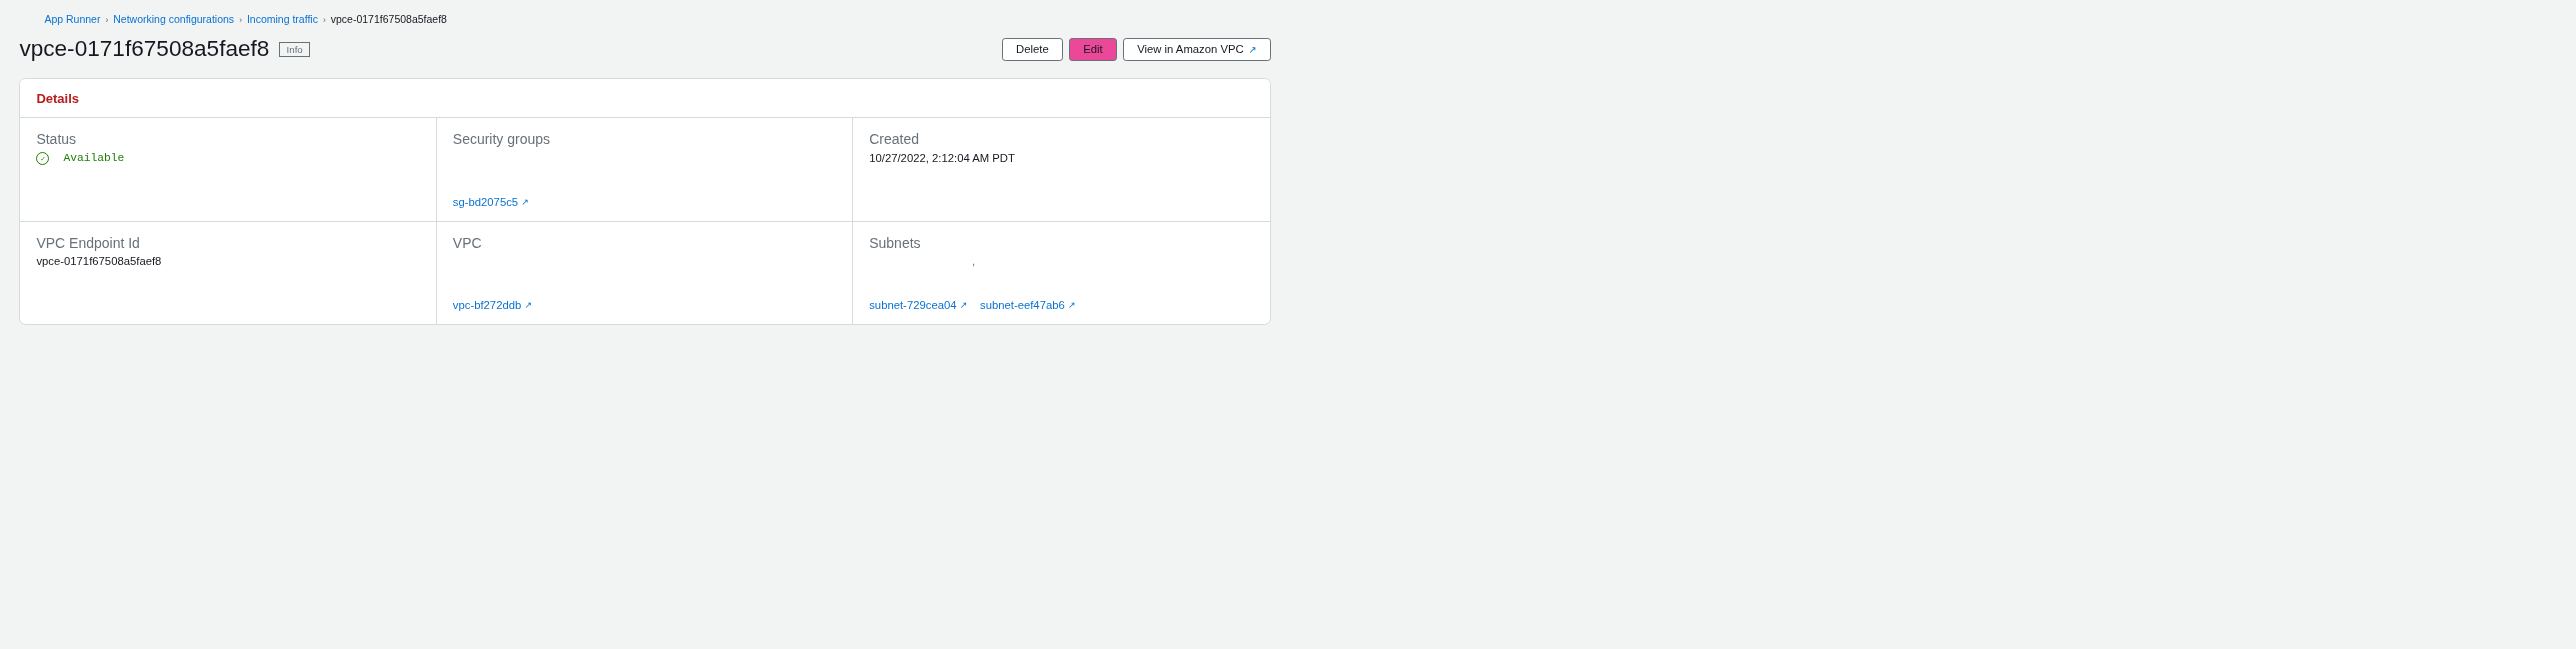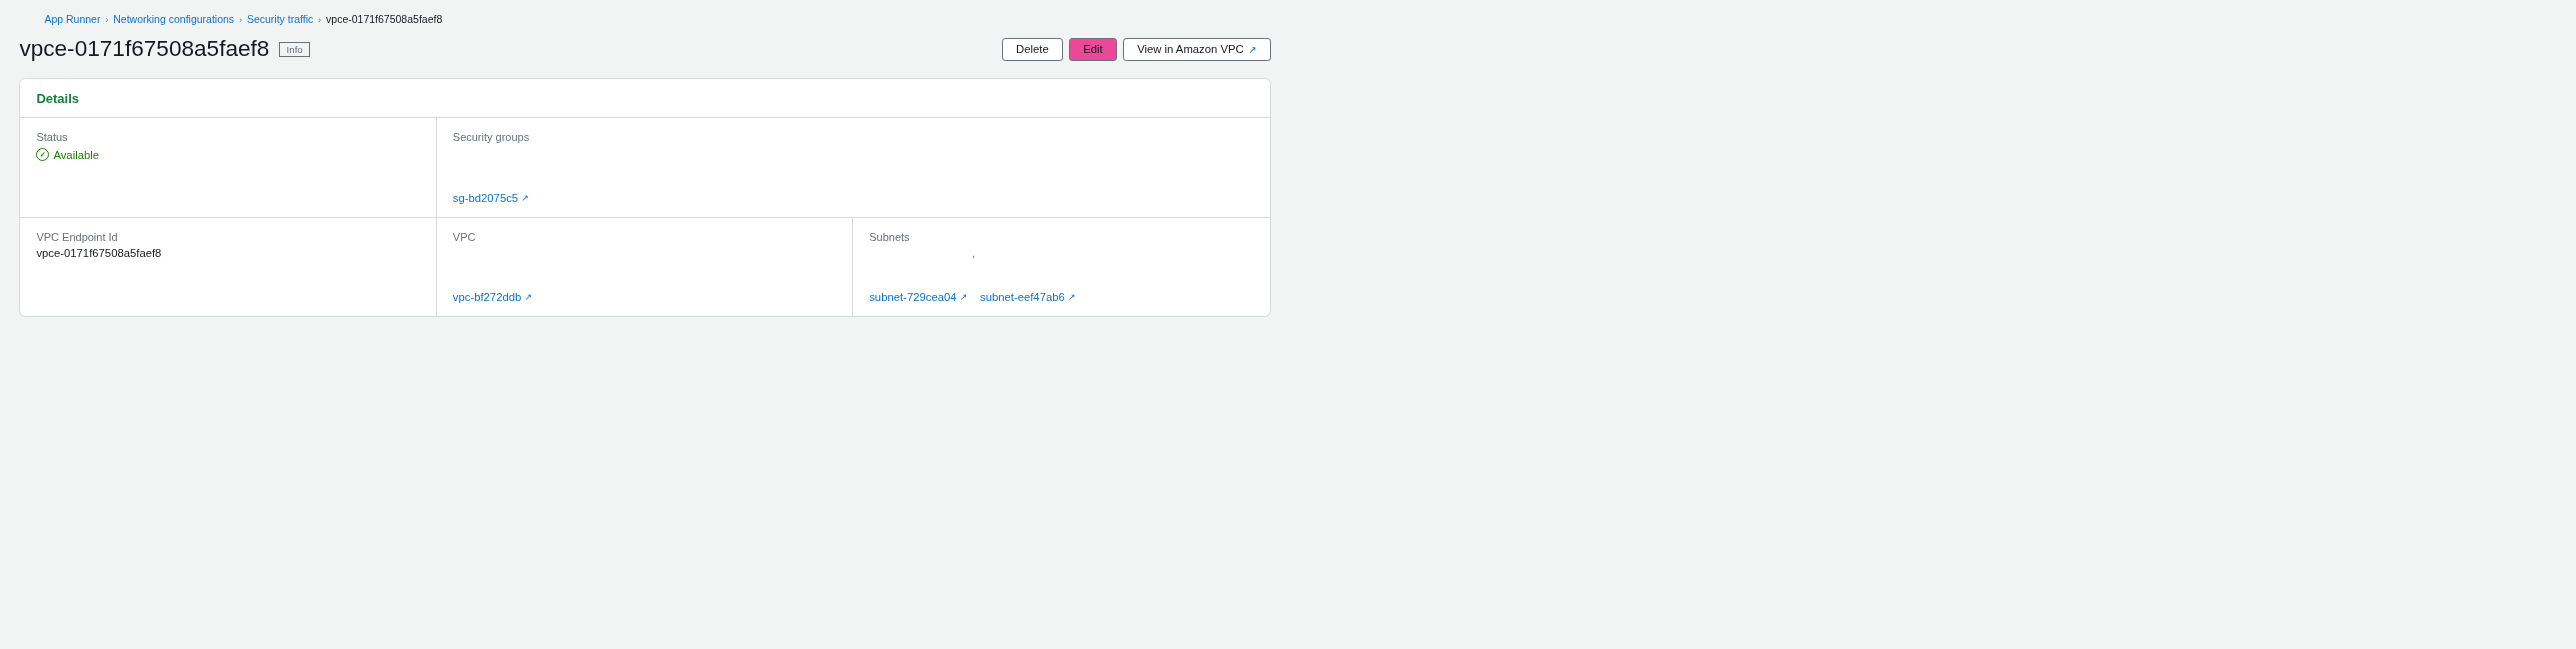--- a/index.html
+++ b/index.html
@@ -104,56 +104,57 @@
       overflow: hidden;
     }
     .details-header {
       padding: 11.3px 16px;
       border-bottom: 0.8px solid #d5dbdb;
       background: #fff;
     }
     .details-header h2 {
       font-size: 13px;
       font-weight: 700;
-      color: #15803d;
+      color: #b91c1c;
     }
     .details-body {
       padding: 0;
     }
     .details-row {
       display: grid;
       grid-template-columns: 1fr 1fr 1fr;
       border-bottom: 0.8px solid #d5dbdb;
     }
     .details-row:last-child {
       border-bottom: none;
     }
     .detail-cell {
       padding: 13px 16px;
       border-right: 0.8px solid #d5dbdb;
     }
     .detail-cell:last-child {
       border-right: none;
     }
     .detail-label {
-      font-size: 11px;
+      font-size: 14px;
       color: #687078;
       margin-bottom: 4.8px;
       font-weight: 400;
     }
     .detail-value {
       font-size: 11.3px;
       color: #16191f;
     }
     .status-available {
       display: flex;
-      align-items: flex-end;
-      gap: 4px;
+      align-items: flex-start;
+      gap: 14px;
       color: #1d8102;
       font-size: 11.3px;
+      font-family: Liberation Mono, monospace;
     }
     .status-icon {
       width: 13px;
       height: 13px;
       border: 1.6px solid #1d8102;
       border-radius: 50%;
       display: flex;
       align-items: center;
       justify-content: center;
       flex-shrink: 0;
@@ -189,21 +190,21 @@
 </head>
 <body>
 
 <div class="page-container">
 
   <nav class="breadcrumb">
     <a href="#">App Runner</a>
     <span class="breadcrumb-separator">›</span>
     <a href="#">Networking configurations</a>
     <span class="breadcrumb-separator">›</span>
-    <a href="#">Security traffic</a>
+    <a href="#">Incoming traffic</a>
     <span class="breadcrumb-separator">›</span>
     <span class="breadcrumb-current">vpce-0171f67508a5faef8</span>
   </nav>
 
   <div class="page-header">
     <div class="page-title-group">
       <h1 class="page-title">vpce-0171f67508a5faef8</h1>
       <button class="info-badge">Info</button>
     </div>
     <div class="header-actions">
@@ -235,20 +236,24 @@
         <div class="detail-cell">
           <div class="detail-label">Security groups</div>
           <div class="detail-value">
             <a href="#" class="link-value">
               <span>sg-bd2075c5</span>
               <span class="link-external-icon">↗</span>
             </a>
           </div>
         </div>
 
+        <div class="detail-cell">
+          <div class="detail-label">Created</div>
+          <div class="detail-value">10/27/2022, 2:12:04 AM PDT</div>
+        </div>
       </div>
 
       <div class="details-row">
 
         <div class="detail-cell">
           <div class="detail-label">VPC Endpoint Id</div>
           <div class="detail-value">vpce-0171f67508a5faef8</div>
         </div>
 
         <div class="detail-cell">

